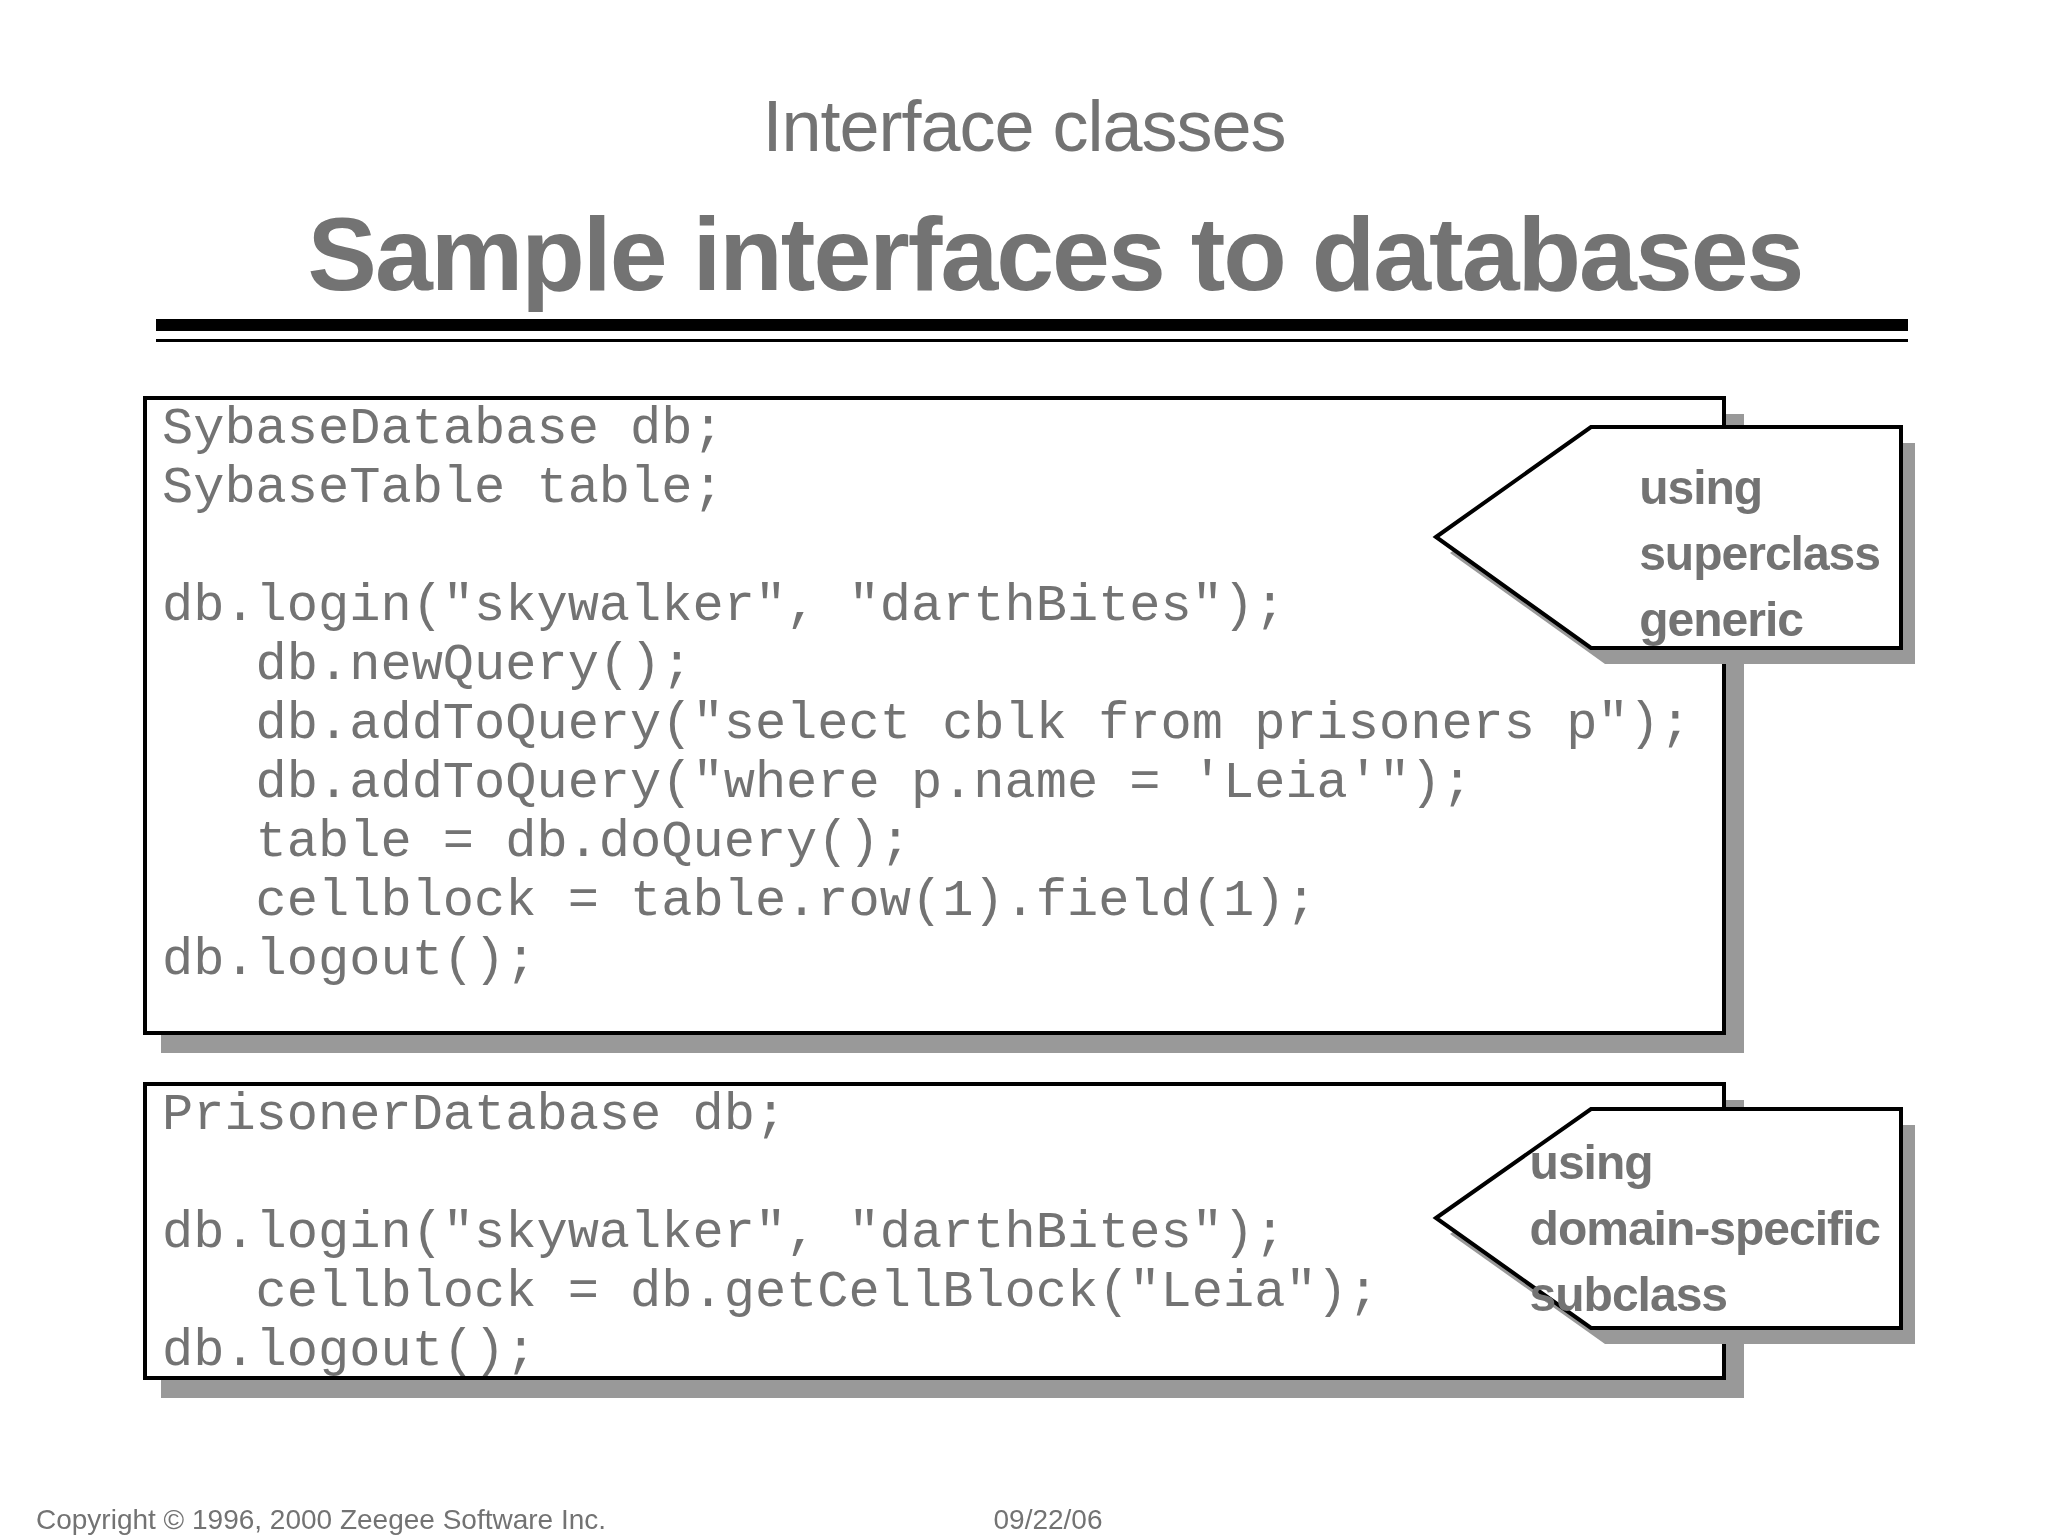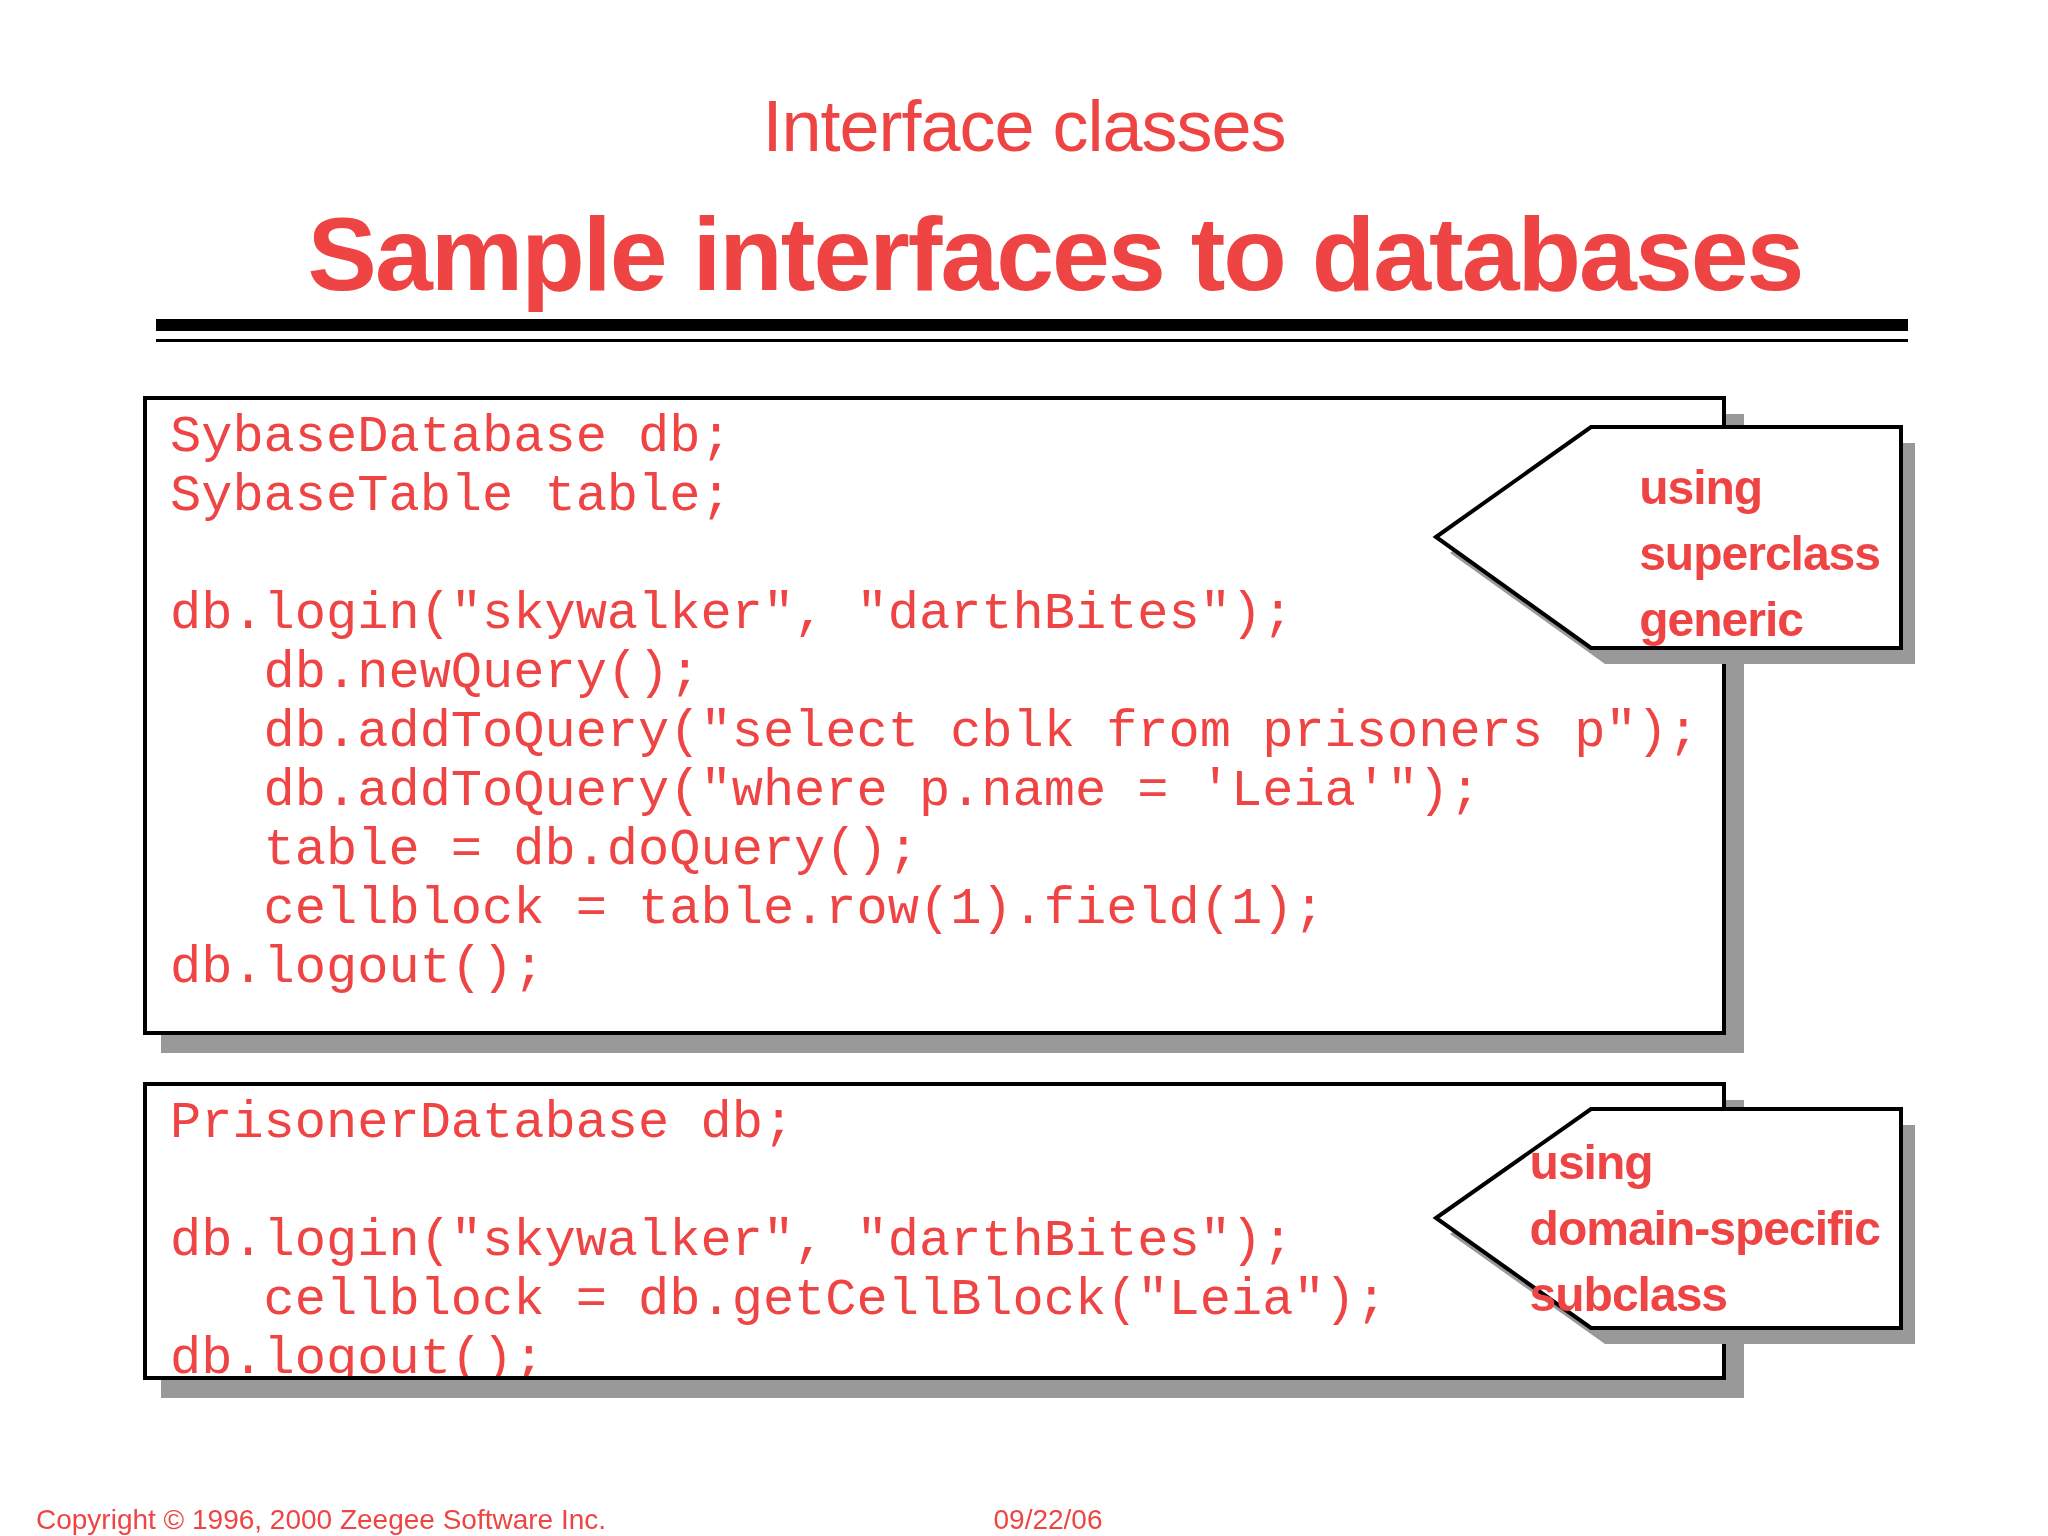--- a/index.html
+++ b/index.html
@@ -3,21 +3,21 @@
 <meta charset="utf-8">
 <style>
   html, body { margin: 0; padding: 0; background: #ffffff; }
   .slide {
     position: relative;
     width: 2048px;
     height: 1536px;
     background: #ffffff;
     overflow: hidden;
     font-family: "Liberation Sans", sans-serif;
-    color: #ef4444;
+    color: #737373;
   }
 
   
   .kicker {
     position: absolute;
     left: 0; top: 90px; width: 2048px;
     text-align: center;
     font-size: 72px;
     line-height: 72px;
     letter-spacing: -1px;
@@ -54,21 +54,21 @@
     background: #ffffff;
     border: 4px solid #000000;
     box-shadow: 18px 18px 0 0 #999999;
     box-sizing: border-box;
     overflow: hidden;
     z-index: 1;
   }
   .code-box-1 { top: 396px; height: 639px; }
   .code-box-2 { top: 1082px; height: 298px; }
   .code-box pre {
-    margin: 8px;
+    margin: 0;
     padding: 0 0 0 15px;
     font-family: "Liberation Mono", monospace;
     font-size: 52px;
     line-height: 59px;
     white-space: pre;
   }
   .code-box-2 pre { font-weight: 400; }
 
   
   .callout-svg {

